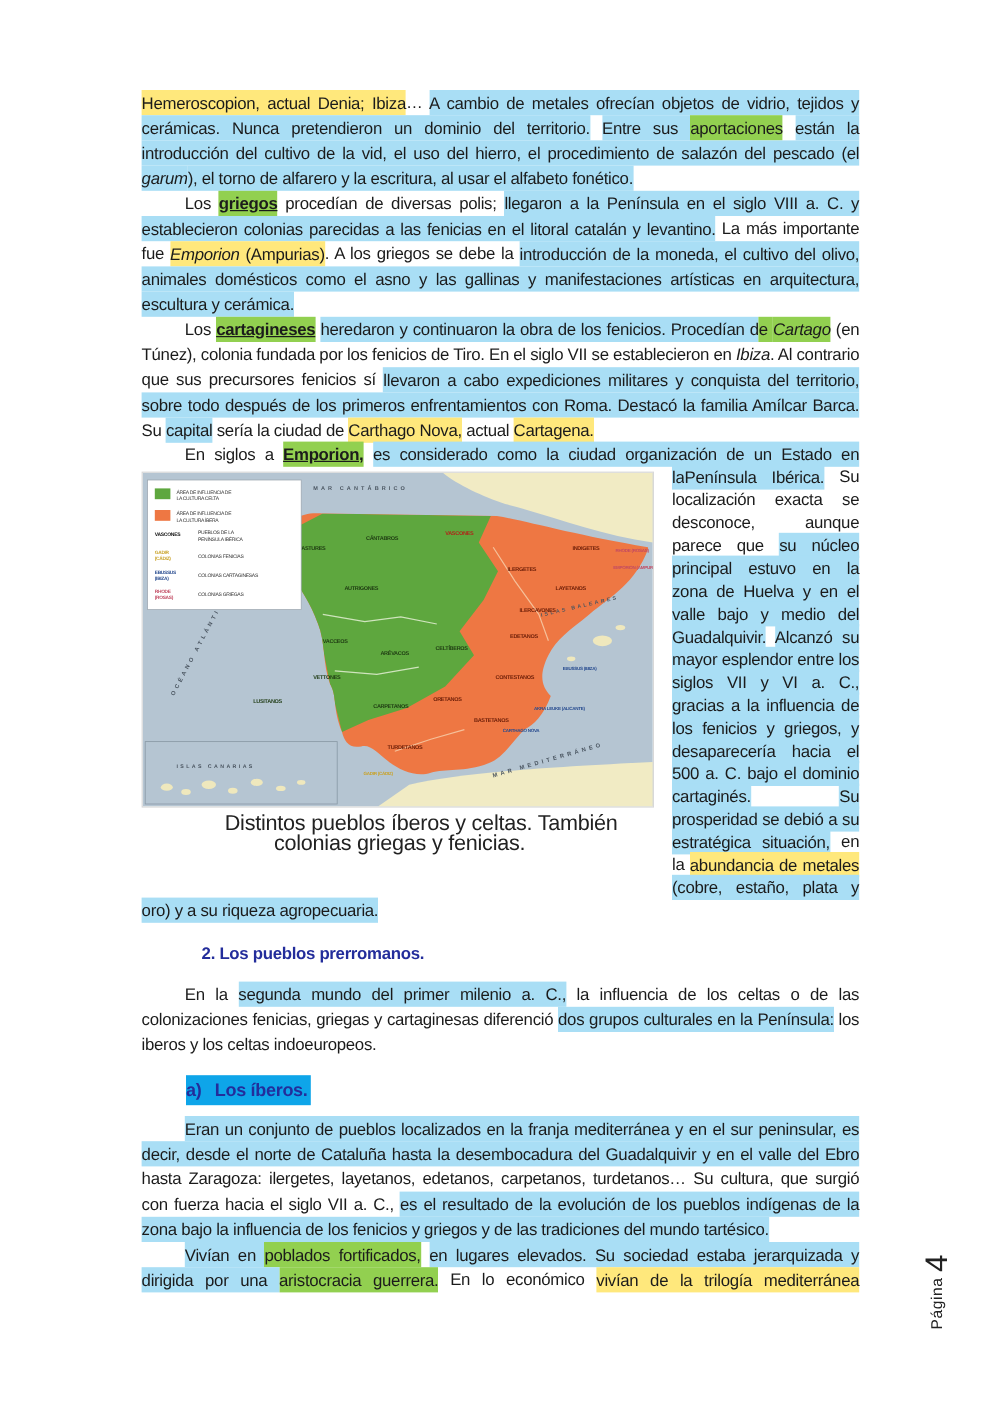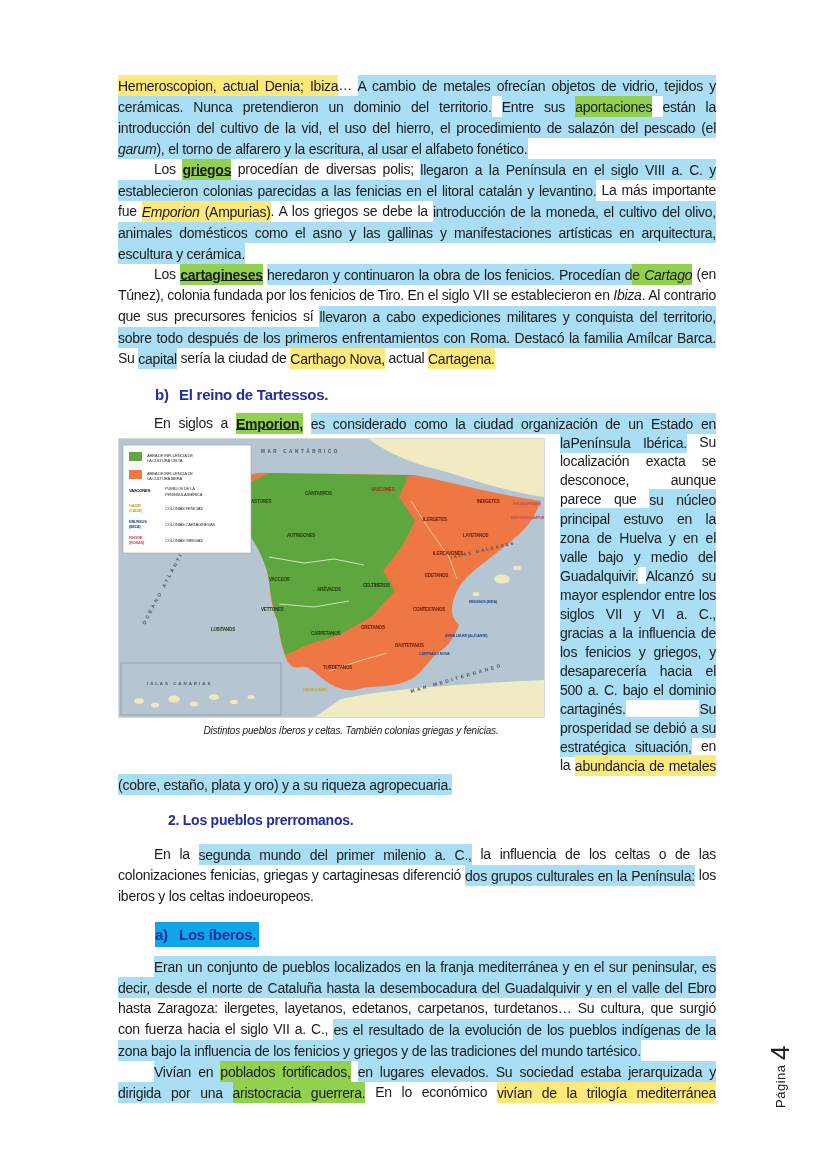--- a/index.html
+++ b/index.html
@@ -21,22 +21,22 @@
   .italic{font-style:italic;}
   .heading{color:#232d9b;font-weight:bold;text-align:left;text-indent:0;}
   .h-sub{font-size:15px;margin:15px 0 9px 37px;}
   .h-sub .num{display:inline-block;width:24px;}
   .h-main{font-size:14px;margin:16px 0 13px 50px;}
   .h-green{display:inline-block;background:#0ea5e9;padding:2px 3px 2px 0;}
   .tart{line-height:19px;}
   .fig{float:left;width:430px;margin:5px 12px 27px 0;}
   .fig svg{display:block;border:1px solid #d8d8d8;}
   .caption{
-    display:block;margin-top:5px;text-align:center;font-style:italic;
-    font-size:10px;letter-spacing:-0.2px;color:#222;line-height:16px;
+    display:block;margin-top:5px;text-align:center;
+    font-size:18px;letter-spacing:-0.2px;color:#222;line-height:16px;
   }
   .force-just{text-align-last:justify;}
   .pagenum{
     position:absolute;right:32px;top:998px;height:110px;
     writing-mode:vertical-rl;transform:rotate(180deg);
     font-size:13px;color:#222;letter-spacing:0.5px;display:flex;align-items:center;
   }
   .pagenum .big{font-size:26px;letter-spacing:0;}
   .mapword{font-family:"Liberation Sans",sans-serif;}
 </style>
@@ -44,21 +44,20 @@
 <body>
 
 <div class="content">
 
   <div class="para"><span class="hl hl-yellow">Hemeroscopion, actual Denia; Ibiza</span><span>… </span><span class="hl hl-cyan">A cambio de metales ofrecían objetos de vidrio, tejidos y cerámicas. Nunca pretendieron un dominio del territorio.</span><span> </span><span class="hl hl-cyan">Entre sus </span><span class="hl hl-green">aportaciones</span><span> </span><span class="hl hl-cyan">están la introducción del cultivo de la vid, el uso del hierro, el procedimiento de salazón del pescado (el </span><span class="hl hl-cyan italic">garum</span><span class="hl hl-cyan">), el torno de alfarero y la escritura, al usar el alfabeto fonético.</span></div>
 
   <div class="para indent"><span>Los </span><span class="hl hl-green bold">griegos</span><span> procedían de diversas polis; </span><span class="hl hl-cyan">llegaron a la Península en el siglo VIII a. C. y establecieron colonias parecidas a las fenicias en el litoral catalán y levantino.</span><span> La más importante fue </span><span class="hl hl-yellow italic">Emporion</span><span class="hl hl-yellow"> (Ampurias)</span><span>. A los griegos se debe la </span><span class="hl hl-cyan">introducción de la moneda, el cultivo del olivo, animales domésticos como el asno y las gallinas y manifestaciones artísticas en arquitectura, escultura y cerámica.</span></div>
 
   <div class="para indent"><span>Los </span><span class="hl hl-green bold">cartagineses</span><span> </span><span class="hl hl-cyan">heredaron y continuaron la obra de los fenicios. Procedían d</span><span class="hl hl-green">e </span><span class="hl hl-green italic">Cartago</span><span> (en Túnez), colonia fundada por los fenicios de Tiro. En el siglo VII se establecieron en </span><span class="italic">Ibiza</span><span>. Al contrario que sus precursores fenicios sí </span><span class="hl hl-cyan">llevaron a cabo expediciones militares y conquista del territorio, sobre todo después de los primeros enfrentamientos con Roma. Destacó la familia Amílcar Barca.</span><span> Su </span><span class="hl hl-cyan">capital</span><span> sería la ciudad de </span><span class="hl hl-yellow">Carthago Nova,</span><span> actual </span><span class="hl hl-yellow">Cartagena.</span></div>
 
-  <div class="heading h-sub"><span class="num">b)</span><span>El reino de Tartessos.</span></div>
 
   <div class="para indent tart">
     <span><span>En siglos a </span><span class="hl hl-green bold">Emporion,</span><span> </span><span class="hl hl-cyan">es considerado como la ciudad organización de un Estado en la</span></span><span class="fig">
         <svg viewBox="0 0 425 278" width="425" height="278" xmlns="http://www.w3.org/2000/svg">
       <defs>
         <clipPath id="landClip">
           <path d="M115,52 C120,38 135,32 150,34 L295,36 C320,40 360,52 421,62 L421,64 C410,92 392,102 372,118 C355,132 345,138 338,152 C330,168 332,178 340,186 C334,202 326,210 318,214 C308,224 300,238 288,242 C268,250 252,246 240,250 C228,254 214,248 204,240 C196,234 190,226 182,228 C172,230 168,224 166,216 C158,196 162,186 156,176 C150,160 152,140 146,126 C140,108 130,96 124,84 C118,72 113,62 115,52 Z"></path>
         </clipPath>
       </defs>
 

